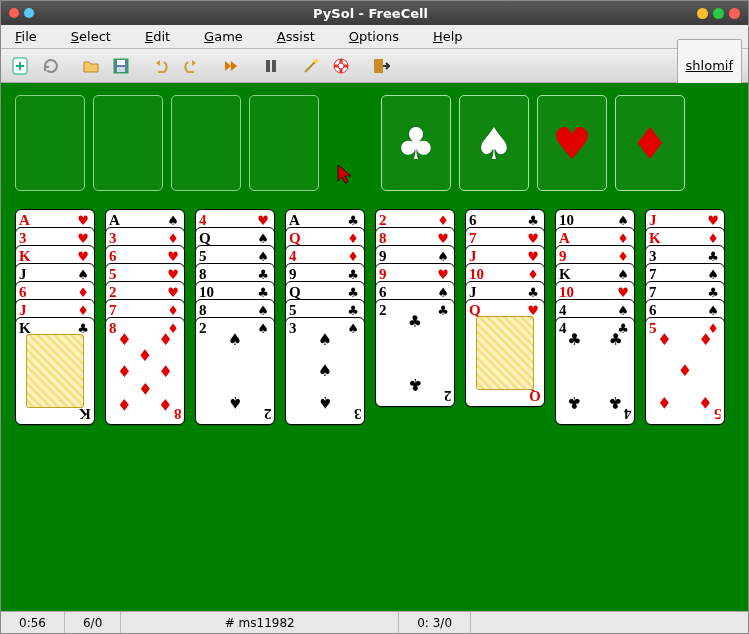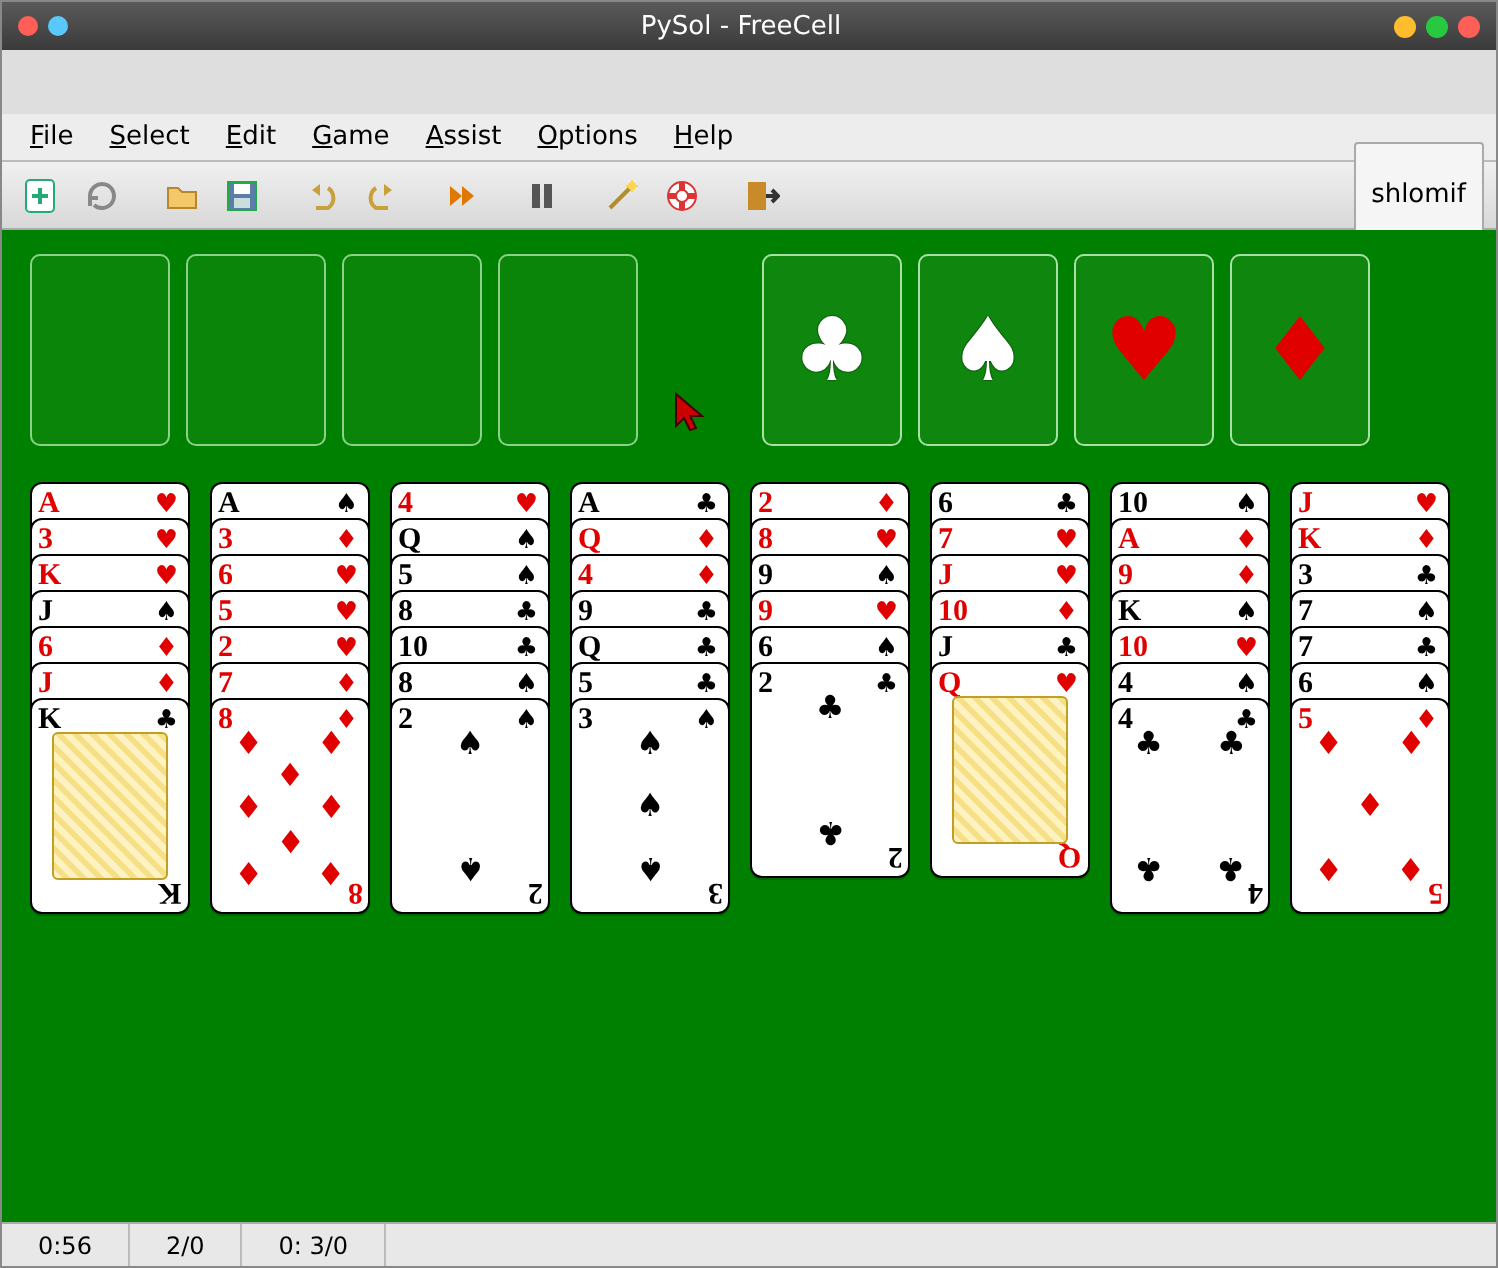--- a/index.html
+++ b/index.html
@@ -2,31 +2,31 @@
 <html><head>
 <meta charset="utf-8">
 <style>
   * { box-sizing: border-box; margin: 0; padding: 0; }
   body { font-family: "DejaVu Sans", Arial, sans-serif; font-size: 13px; background: #dcdcdc; }
   .window { width: 749px; height: 634px; background: #dedede; display: flex; flex-direction: column; border: 1px solid #888; }
   .titlebar { height: 24px; background: linear-gradient(to bottom, #5a5a5a, #3a3a3a); display: flex; align-items: center; padding: 0 8px; color: #eee; }
   .titlebar .dots { display: flex; gap: 5px; margin-right: 10px; }
   .dot { width: 10px; height: 10px; border-radius: 50%; }
   .dot.red { background: #ff5f57; } .dot.blue { background: #5ac8fa; }
-  .titlebar .title { flex: 1; text-align: center; font-weight: normal; color: #fff; font-size: 13px; }
+  .titlebar .title { flex: 1; text-align: center; font-weight: bold; color: #fff; font-size: 13px; }
   .win-btns { display: flex; gap: 5px; }
   .wb { width: 11px; height: 11px; border-radius: 50%; }
   .wb.min { background: #ffbd2e; } .wb.max { background: #28c940; } .wb.cls { background: #ff5f57; }
-  .menubar { height: 24px; background: #ededed; border-bottom: 1px solid #bbb; display: flex; align-items: center; padding: 0 6px; gap: 2px; margin-top: 32px; }
+  .menubar { height: 24px; background: #ededed; border-bottom: 1px solid #bbb; display: flex; align-items: center; padding: 0 6px; gap: 18px; }
   .menu-item { padding: 2px 8px; cursor: default; }
   .menu-item u { text-decoration: underline; }
   .toolbar { height: 34px; background: linear-gradient(to bottom,#f0f0f0,#d8d8d8); border-bottom: 1px solid #aaa; display: flex; align-items: center; padding: 0 6px; gap: 2px; }
   .tb-btn { width: 28px; height: 26px; display: flex; align-items: center; justify-content: center; border: 1px solid transparent; border-radius: 3px; }
   .tb-sep { width: 8px; }
-  .tb-user { margin-left: auto; border: 1px solid #aaa; background: #f5f5f5; padding: 18px 8px; border-radius: 2px; }
+  .tb-user { margin-left: auto; border: 1px solid #aaa; background: #f5f5f5; padding: 18px 8px; border-radius: 2px; text-decoration: underline; }
   .play-area { flex: 1; background: #008000; padding: 12px 14px; overflow: hidden; position: relative; }
   .top-row { display: flex; gap: 8px; margin-bottom: 18px; }
   .gap-mid { width: 46px; }
   .slot { width: 70px; height: 96px; border: 1px solid #8bd08b; border-radius: 5px; background: rgba(255,255,255,0.04); }
   .foundation { width: 70px; height: 96px; border: 1px solid #a8e0a8; border-radius: 5px; background: rgba(255,255,255,0.06); display: flex; align-items: center; justify-content: center; }
   .cursor-arrow { position: absolute; left: 335px; top: 80px; pointer-events: none; }
   .columns { display: flex; gap: 10px; }
   .col { width: 80px; position: relative; }
   .card { width: 80px; height: 108px; background: #fff; border: 1px solid #000; border-radius: 6px; position: absolute; box-shadow: 0 1px 0 rgba(0,0,0,0.2); }
   .card .rank { position: absolute; top: 2px; left: 3px; font-weight: bold; font-size: 15px; font-family: "Times New Roman", serif; }
@@ -515,17 +515,18 @@
               <span></span>
               <span class="rot">♦</span>
             </div>
           </div>
         </div>
       </div>
   </div>
 
   <div class="statusbar">
     <div class="status-cell">0:56</div>
-    <div class="status-cell">2/0</div>
+    <div class="status-cell">6/0</div>
+    <div class="status-cell" style="flex:1;justify-content:center"># ms11982</div>
     <div class="status-cell">0: 3/0</div>
     <div class="status-cell"></div>
   </div>
 </div>
 
 </body></html>

